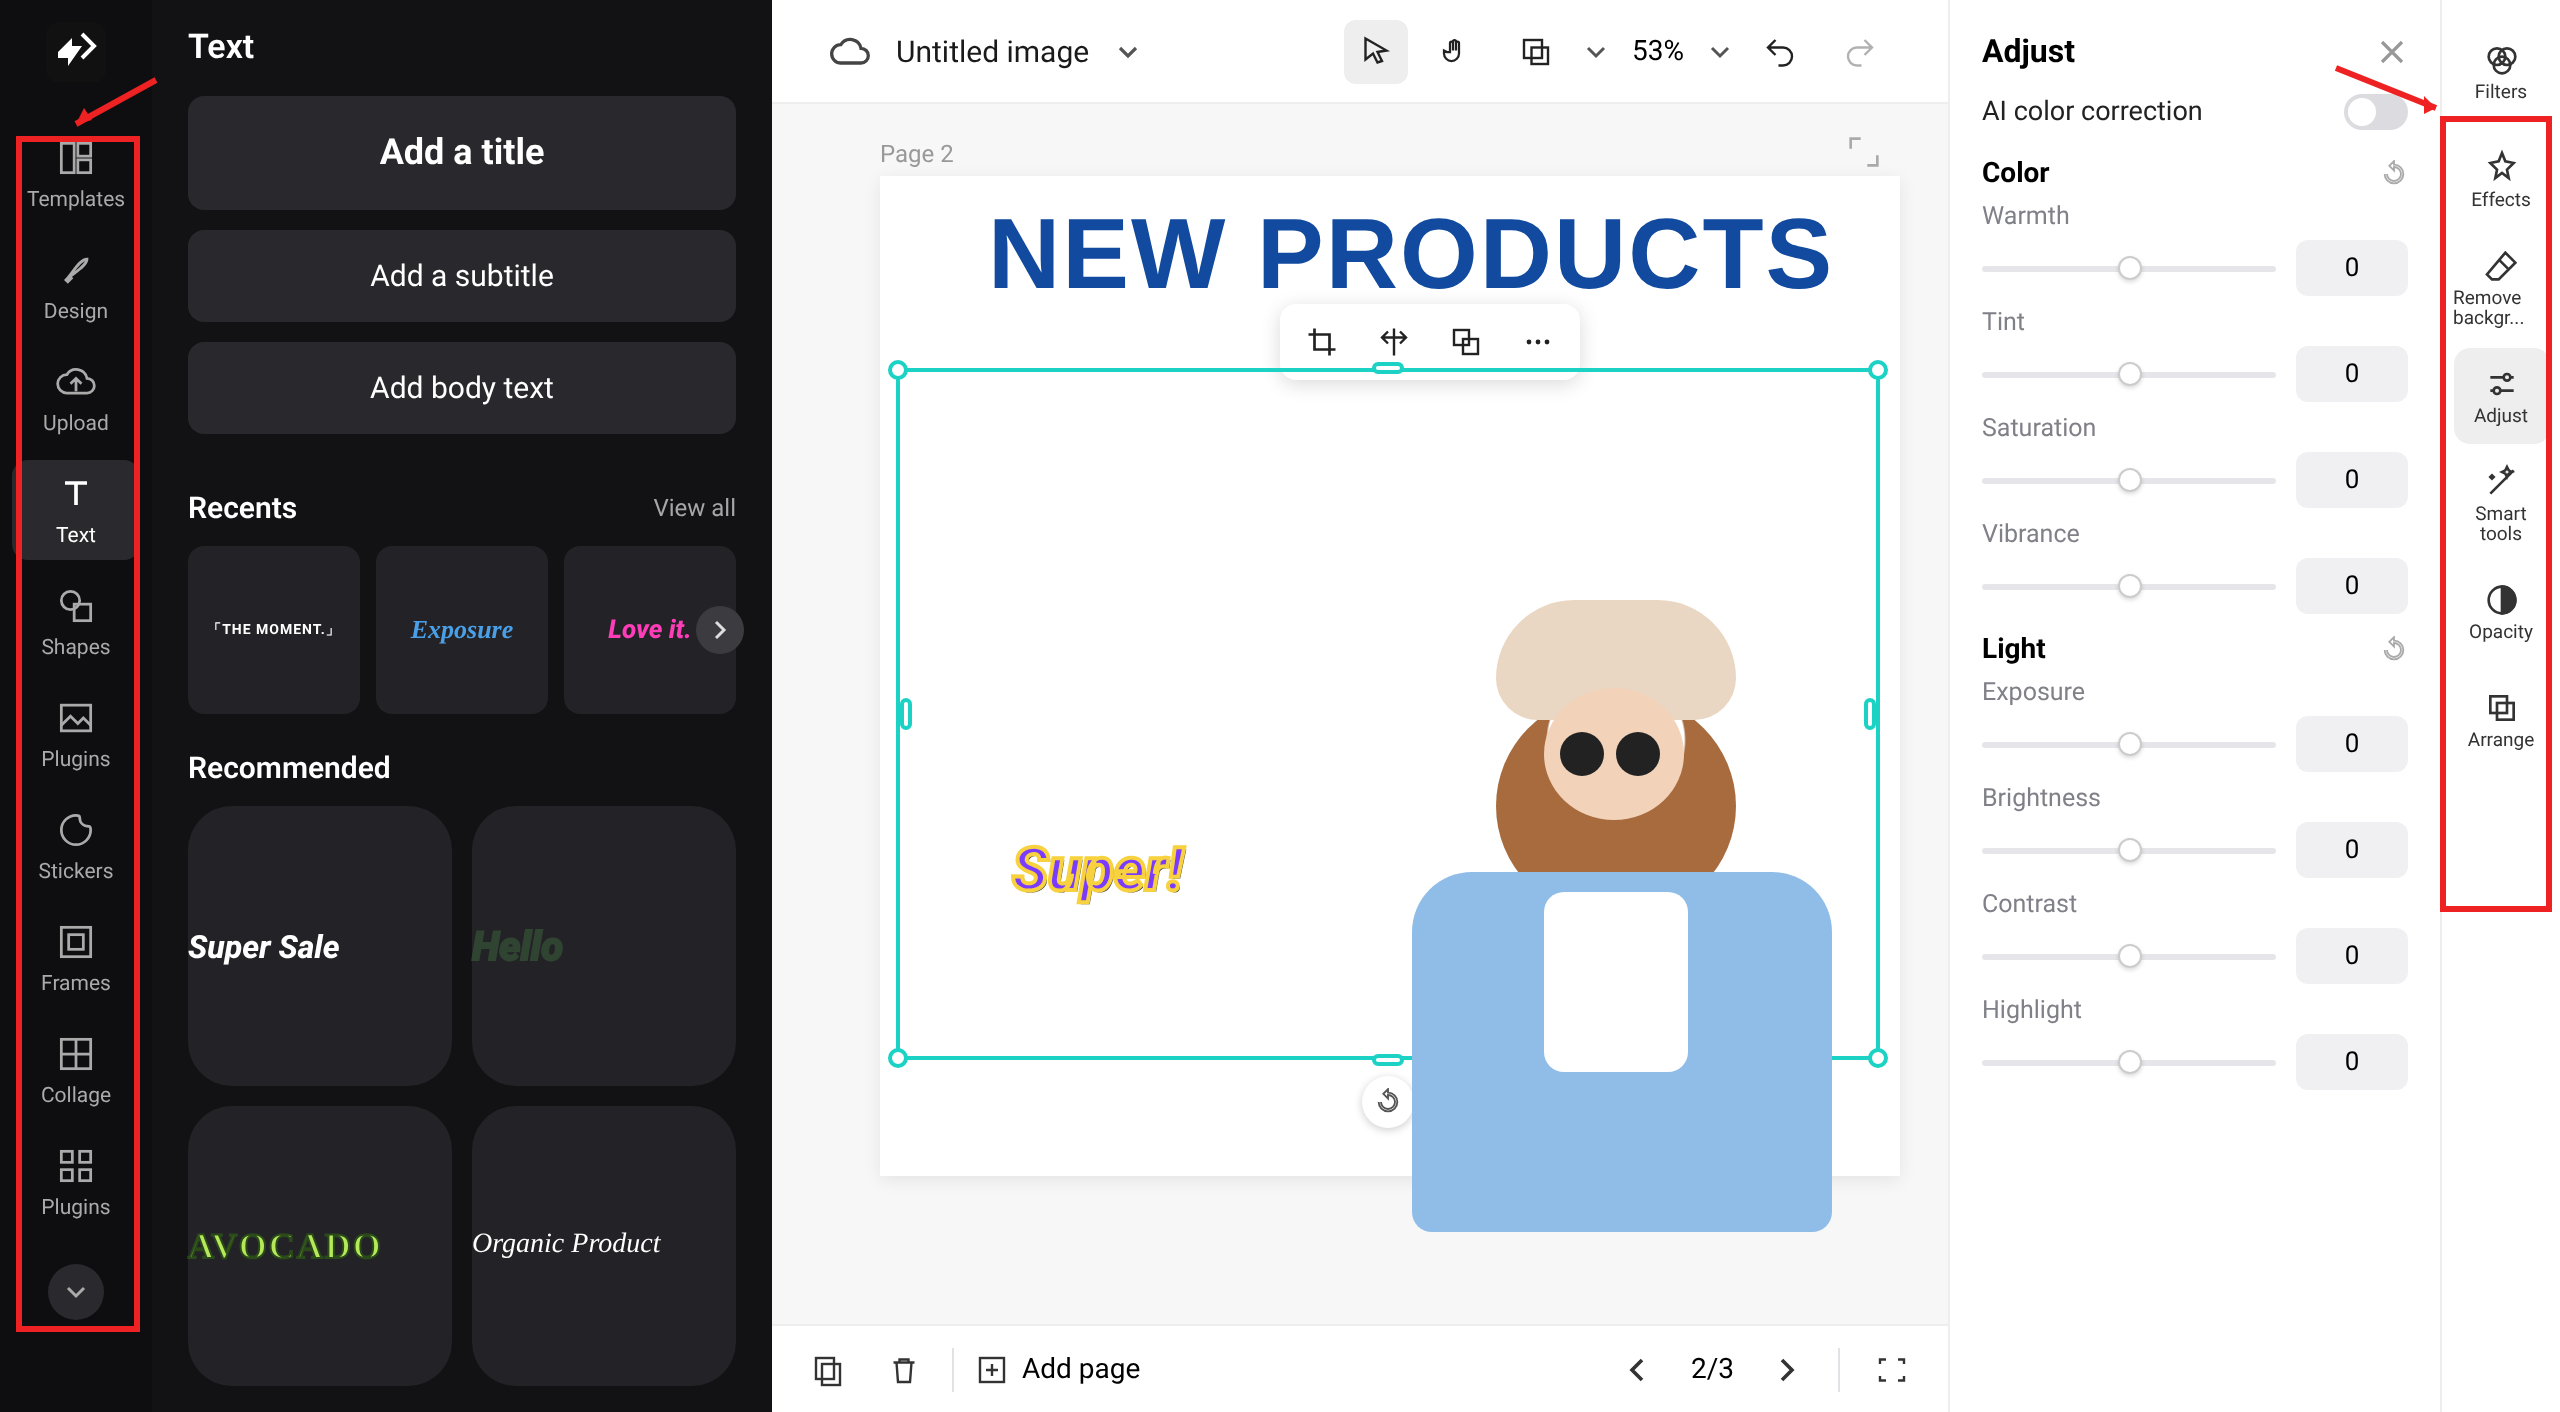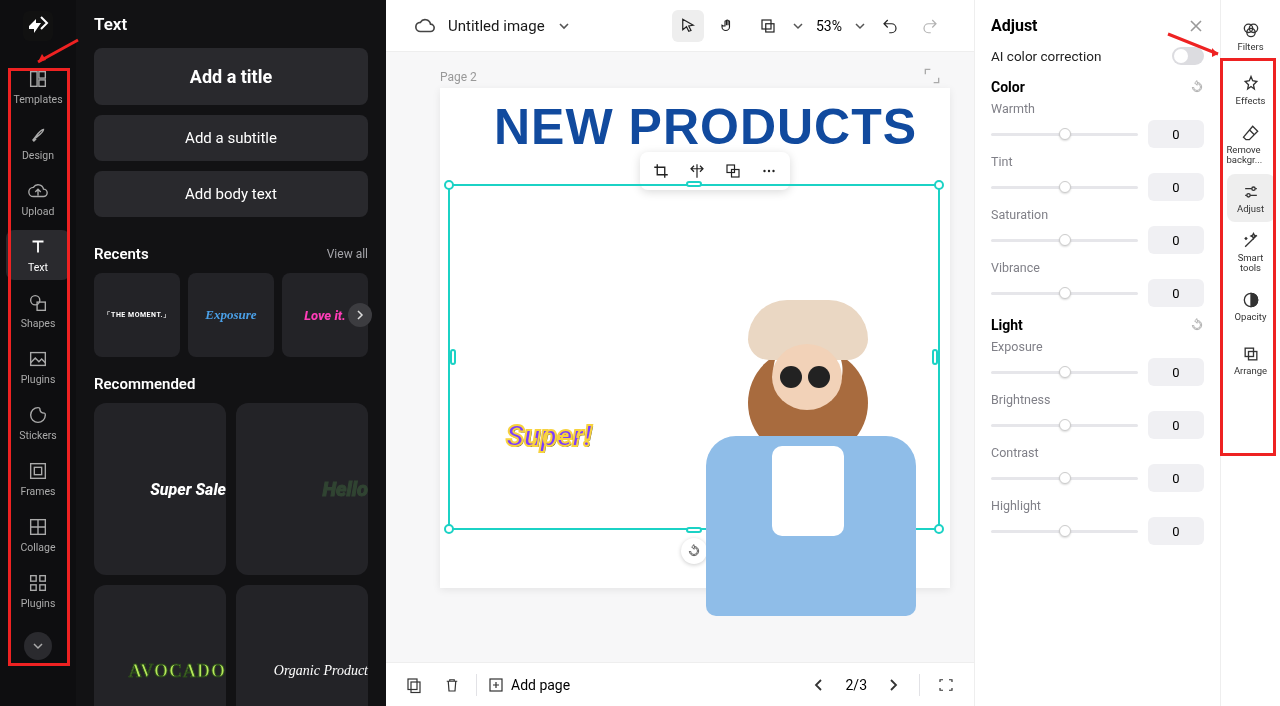--- a/index.html
+++ b/index.html
@@ -21,21 +21,21 @@
 .panel-title { font-size: 17px; font-weight: 600; margin-bottom: 14px; }
 .text-btn { width: 100%; background: #29292d; border: none; color: #fff; border-radius: 8px; padding: 14px 0; font-size: 15px; margin-bottom: 10px; cursor: pointer; }
 .text-btn.big { font-size: 18px; font-weight: 700; padding: 18px 0; }
 .sec-head { display:flex; justify-content:space-between; align-items:center; margin: 18px 0 10px; }
 .sec-title { font-size: 15px; font-weight: 600; }
 .viewall { font-size: 12px; color: #a5a5aa; cursor:pointer; }
 .recents-row { display:flex; gap: 8px; position:relative; }
 .recent-card { width: 88px; height: 84px; background:#232327; border-radius:8px; display:flex; align-items:center; justify-content:center; font-size:9px; position:relative; cursor:pointer;}
 .recent-more { position:absolute; right:-4px; top:50%; transform:translateY(-50%); width:24px; height:24px; background:#3c3c40; border-radius:50%; display:flex; align-items:center; justify-content:center;}
 .rec-grid { display:grid; grid-template-columns: 1fr 1fr; gap: 10px; }
-.rec-card { height: 172px; background:#232327; border-radius:12px; display:flex; align-items:center; justify-content:flex-end; cursor:pointer; }
+.rec-card { height: 140px; background:#232327; border-radius:22px; display:flex; align-items:center; justify-content:flex-start; cursor:pointer; }
 
 
 .main { flex:1; display:flex; flex-direction:column; background:#f7f7f8; min-width:0; }
 .topbar { height: 52px; background:#fff; display:flex; align-items:center; padding: 0 28px; gap:10px; border-bottom:1px solid #eee;}
 .tb-left { display:flex; align-items:center; gap:12px; }
 .cloud { width:22px; height:22px; color:#555; }
 .proj-name { font-size:15px; color:#1a1a1a; }
 .tb-center { margin-left:auto; display:flex; align-items:center; gap:8px; }
 .tool-btn { width:32px; height:32px; display:flex; align-items:center; justify-content:center; border-radius:6px; color:#222; cursor:pointer;}
 .tool-btn.active-tool { background:#eee; }

